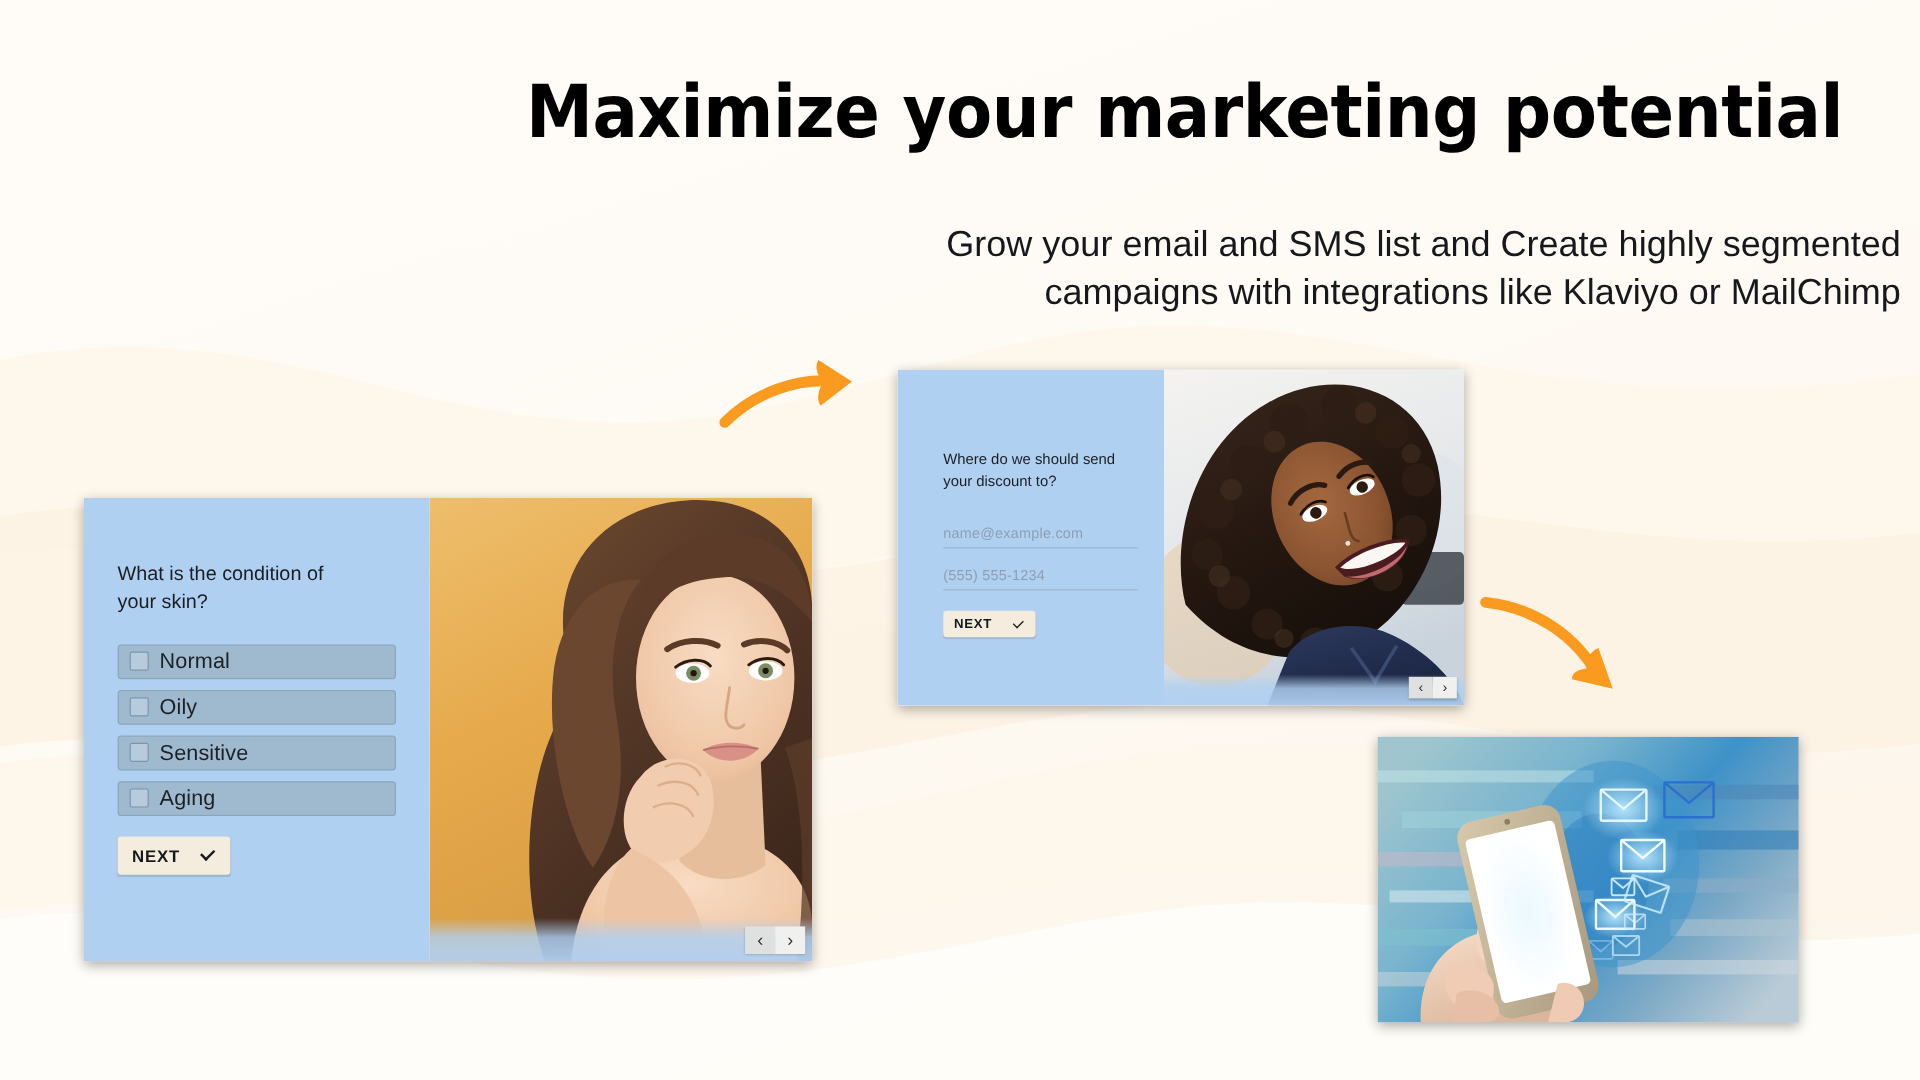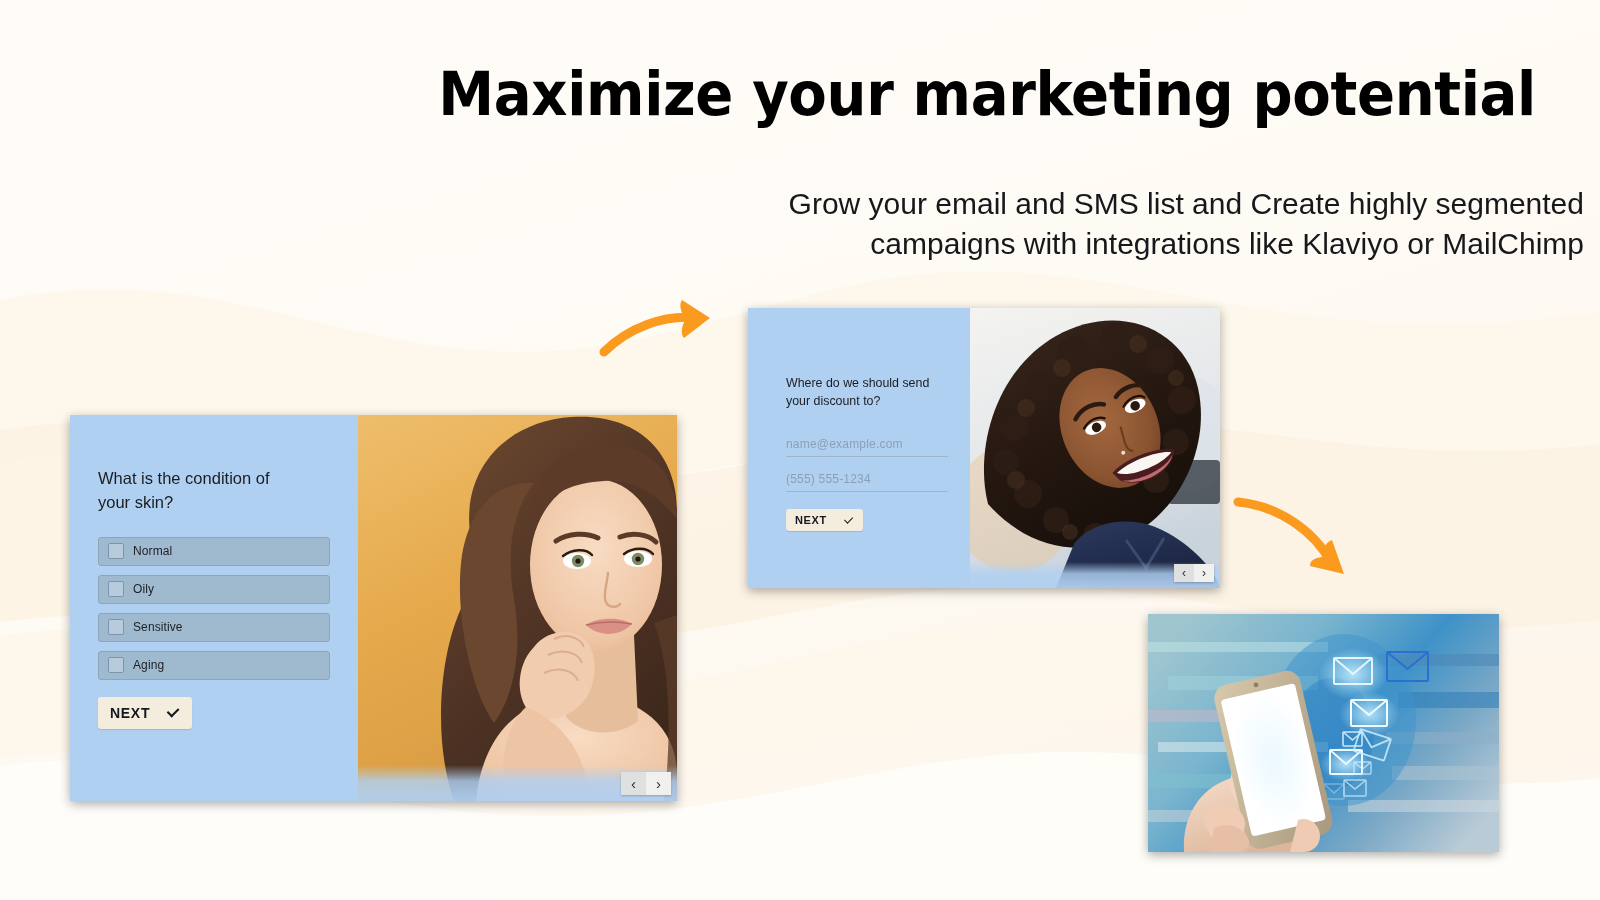--- a/index.html
+++ b/index.html
@@ -123,21 +123,21 @@
   .opt-row.selected .cbox::after {
     content: "";
     position: absolute;
     left: 4.3px; top: 1.6px;
     width: 4px; height: 8px;
     border: solid #ffffff;
     border-width: 0 1.9px 1.9px 0;
     transform: rotate(42deg);
   }
   .opt-label {
-    font-size: 12px;
+    font-size: 18px;
     color: #1d2025;
     font-family: "Liberation Sans", sans-serif;
     letter-spacing: 0.1px;
   }
   .next-btn {
     display: inline-flex;
     align-items: center;
     gap: 19px;
     background: #f4ecdc;
     border-radius: 3px;

